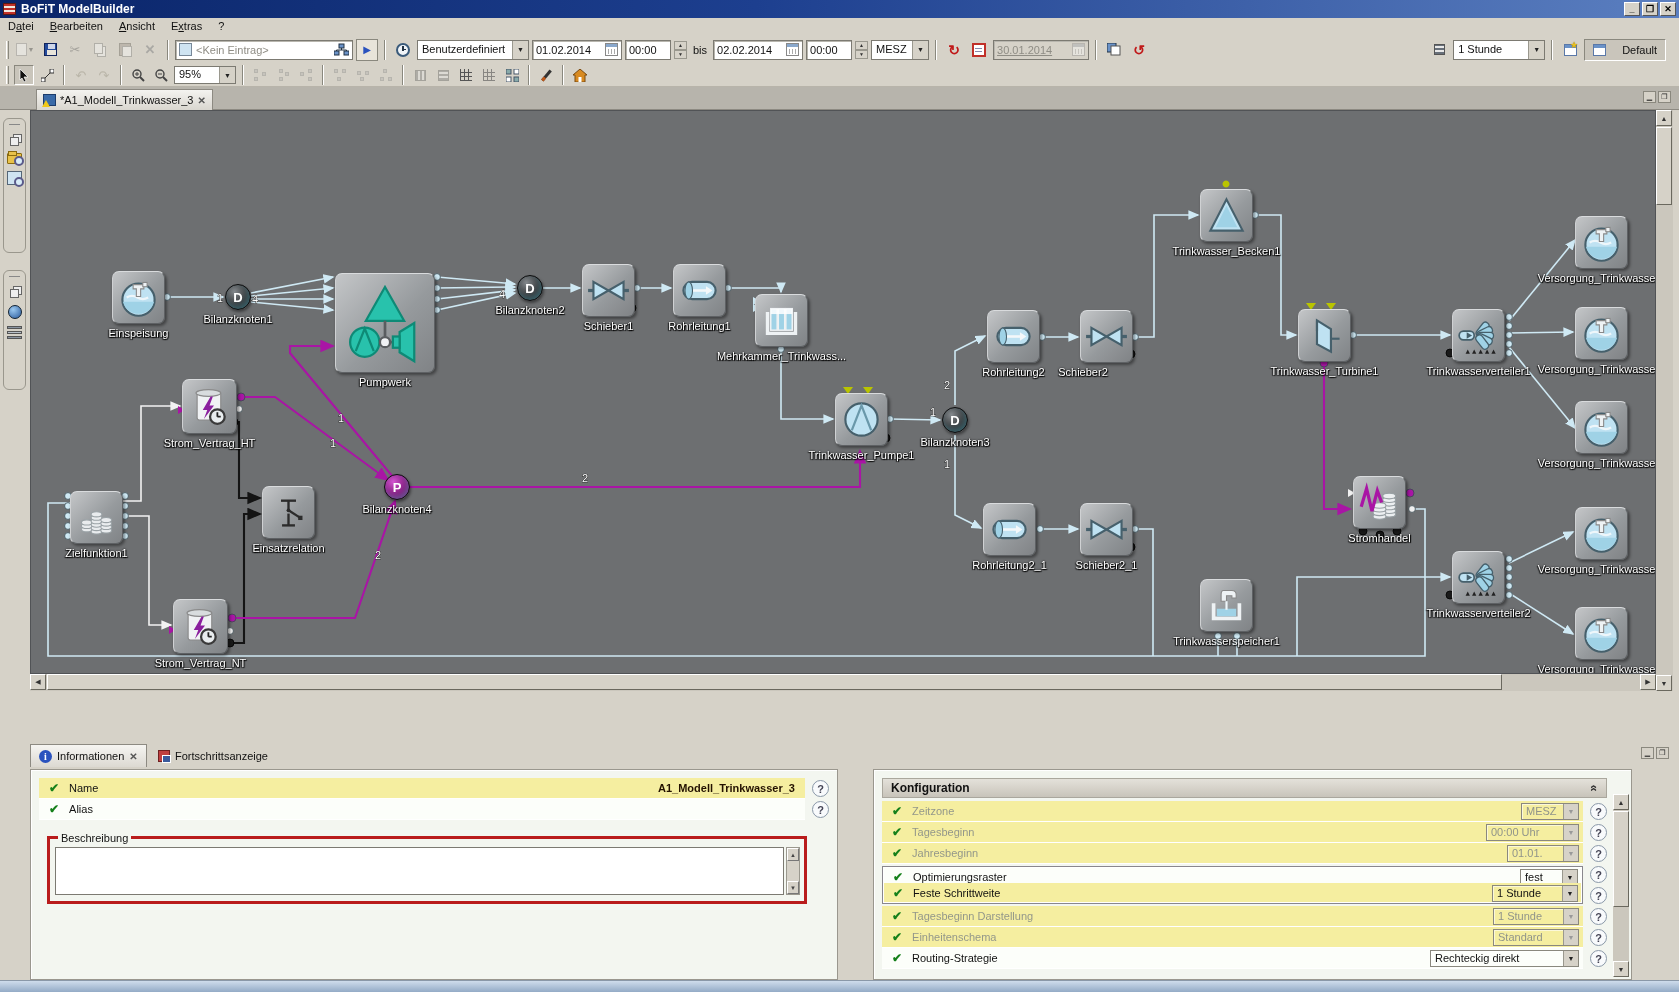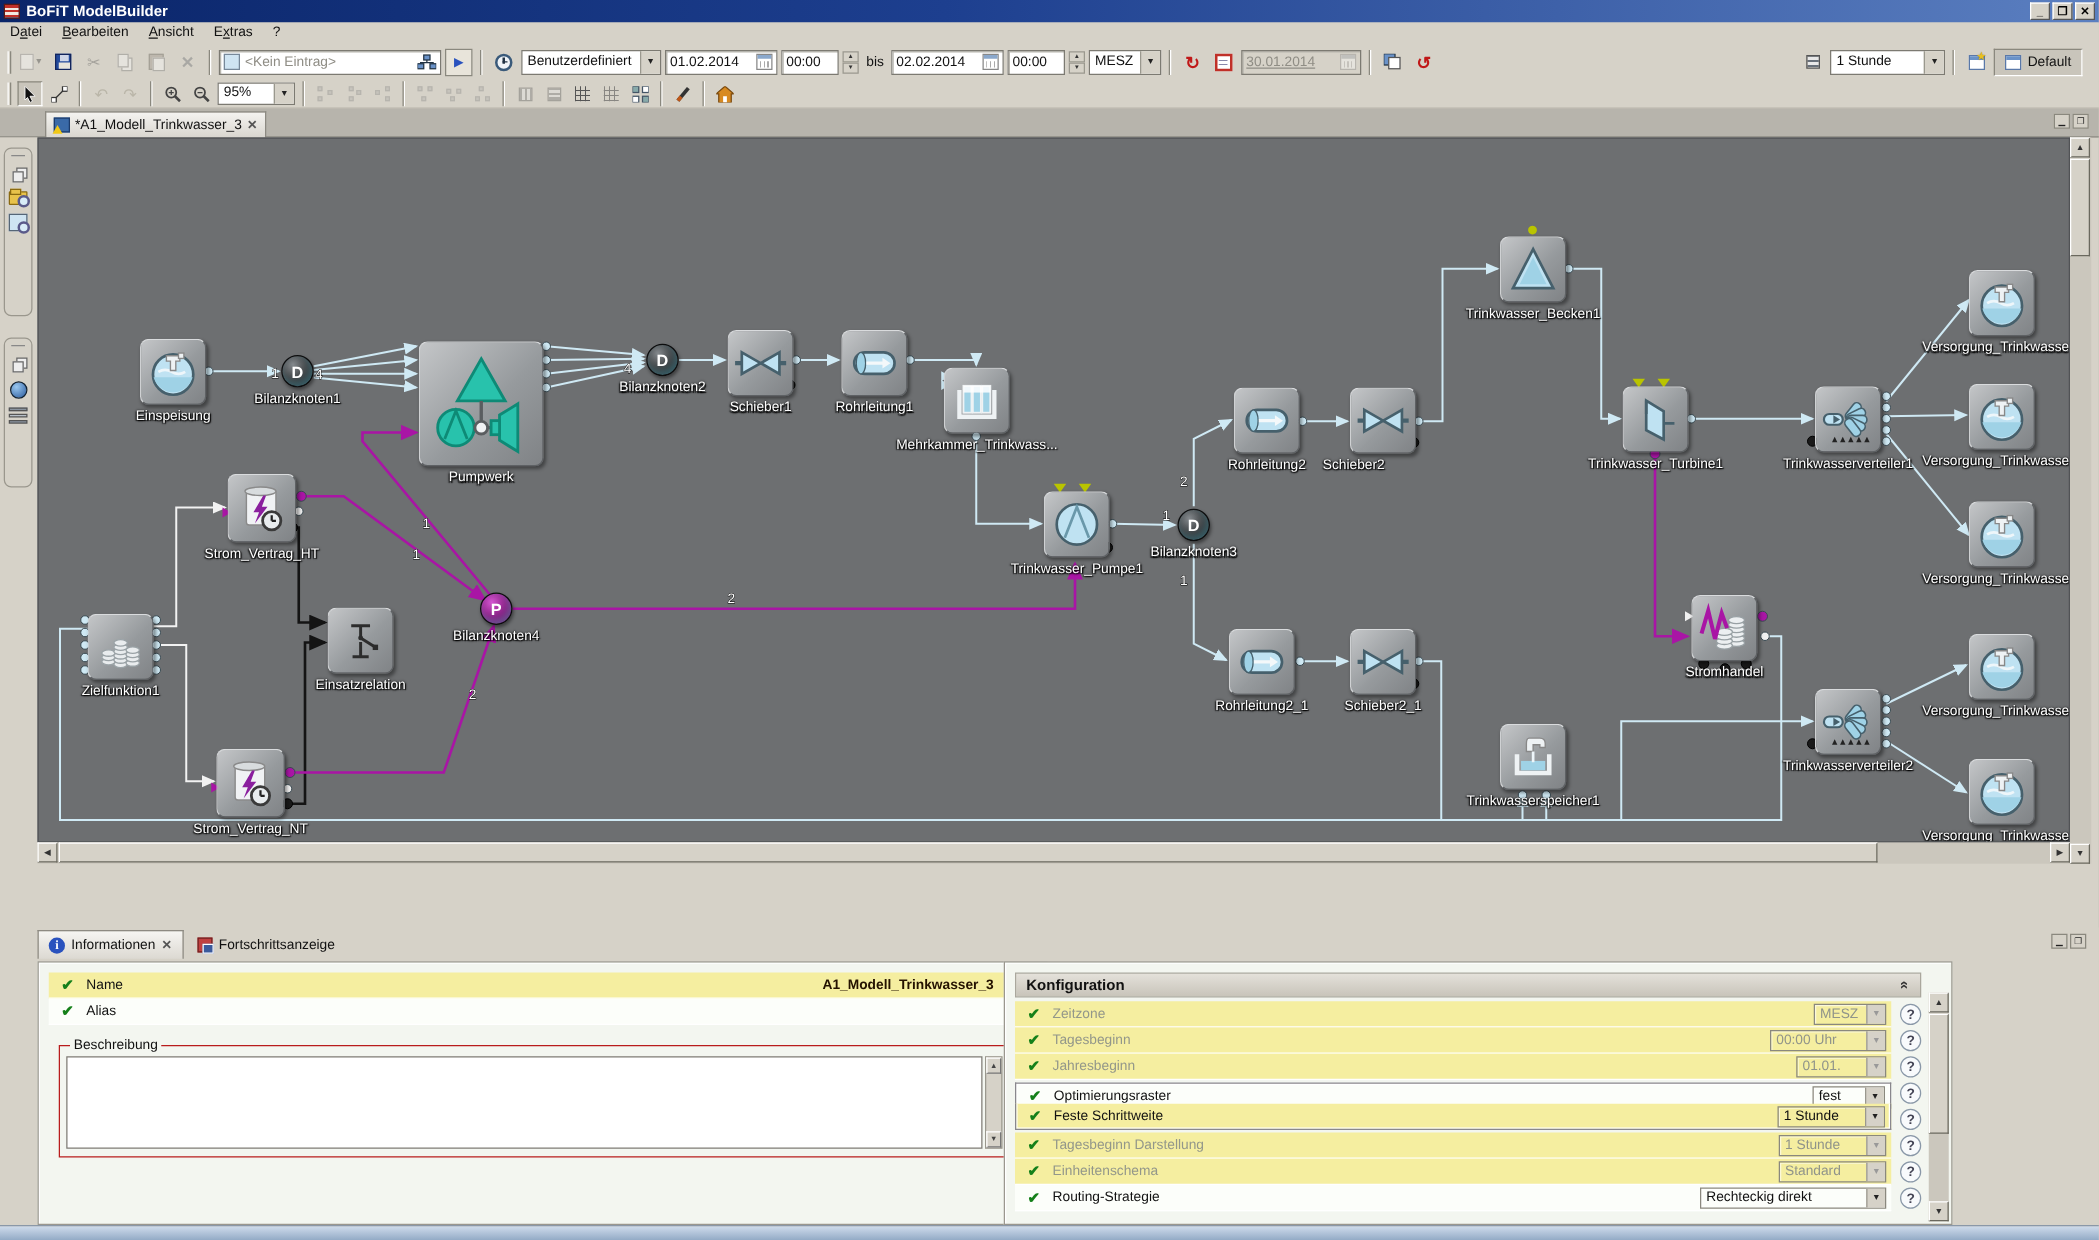--- a/index.html
+++ b/index.html
@@ -136,40 +136,40 @@
   #bottom-panel { position:absolute; left:0; top:742px; width:1679px; height:238px; background:#d6d2c8; }
   .bp-tab { position:absolute; top:2px; height:23px; display:flex; align-items:center; gap:5px; padding:0 8px; }
   .bp-tab.active { background:linear-gradient(#f6f5f2,#dcd9d2); border:1px solid #8d8a82; border-bottom:none; }
   .info-ic { width:13px; height:13px; border-radius:50%; background:#2a52be; color:#fff;
     font-size:10px; font-weight:bold; font-family:"Liberation Serif",serif;
     display:flex; align-items:center; justify-content:center; }
   .prog-ic { width:12px; height:12px; background:#c04040; border:1px solid #702020; position:relative; }
   .prog-ic:after { content:""; position:absolute; right:-2px; bottom:-2px; width:7px; height:6px; background:#3a5a9c; border:1px solid #fff; }
   .pane { position:absolute; top:27px; height:211px; background:#f3f6f0; border:1px solid #9a978e; box-shadow:inset 1px 1px 0 #fff; padding:8px; }
   #pane-left { left:30px; width:808px; }
-  #pane-right { left:803px; width:759px; padding-right:24px; }
+  #pane-right { left:873px; width:759px; padding-right:24px; }
   .pane-header { height:20px; background:linear-gradient(#e4e1da,#c8c4ba); border:1px solid #aaa79d;
     display:flex; align-items:center; padding:0 8px; font-weight:bold; font-size:12px; margin-bottom:3px; }
   .collapse { margin-left:auto; transform:rotate(90deg); color:#333; font-size:12px; }
   .crow { display:flex; align-items:center; height:21px; }
   .cbar { flex:1; display:flex; align-items:center; height:21px; padding:0 4px; border-bottom:1px solid #fff; }
   .cbar.yellow { background:#f5eea0; } .cbar.white { background:#fcfefa; }
   .check { color:#15801a; font-weight:bold; margin:0 10px 0 6px; font-size:12px; }
   .clabel { } .clabel.dim { color:#93978a; }
   .cval-name { margin-left:auto; font-weight:bold; color:#241200; padding-right:6px; }
   .dd { display:flex; height:17px; border:1px solid #8a887e; box-shadow:inset 1px 1px 0 rgba(255,255,255,.6); margin-left:auto; }
   .dd .dv { padding:1px 4px; white-space:nowrap; flex:1; }
   .dd .db { width:15px; background:#d6d2c8; border-left:1px solid #9a988e; display:flex; align-items:center; justify-content:center; font-size:7px; color:#222; }
   .dd.dis .dv { color:#90948a; } .dd.dis .db { color:#999; }
   .help { width:17px; height:17px; border-radius:50%; border:1px solid #8a98a8; background:#f8fafc;
     color:#445; font-weight:bold; display:flex; align-items:center; justify-content:center; margin-left:7px; flex:none; }
   .g-top { border:1px solid #89878d; border-bottom:none; box-shadow:inset 1px 1px 0 #fff, inset -1px 0 0 #fff; margin-top:4px; }
   .g-bot { border:1px solid #89878d; border-top:none; box-shadow:inset 1px -1px 0 #fff, inset -1px 0 0 #fff; margin-bottom:4px; }
-  #beschreibung-box { margin-top:16px; margin-left:8px; width:760px; height:90px;
-    border:1px solid #b91c1c; position:relative; background:#f3f6f0; }
+  #beschreibung-box { margin-top:16px; margin-left:8px; width:760px; height:68px;
+    border:3px solid #b91c1c; position:relative; background:#f3f6f0; }
   #beschreibung-box legend { position:absolute; top:-7px; left:8px; background:#f3f6f0; padding:0 3px; font-size:11px; }
   #beschreibung-text { position:absolute; left:5px; top:8px; right:20px; bottom:6px;
     background:#fff; border:1px solid #7c7a72; }
   .mini-arrows { position:absolute; right:4px; top:8px; bottom:6px; width:14px; background:#d6d2c8; border:1px solid #9a988e; }
   .mini-arrows div { position:absolute; left:0; right:0; height:13px; font-size:6px; color:#444;
     display:flex; align-items:center; justify-content:center; background:#d6d2c8; border:1px solid #fff; border-right-color:#777; border-bottom-color:#777; }
 
   #statusbar { position:absolute; left:0; top:980px; width:1679px; height:12px;
     background:linear-gradient(#cfdcEC,#93abc6); border-top:1px solid #8a98a8; }
 </style>
@@ -291,21 +291,21 @@
     </div>
   <div class="combo" style="width:92px">
     <span class="cv" style="flex:1">1 Stunde</span>
       <span class="cb">▼</span>
   </div>
   <div class="tsep"></div>
   <div class="tbtn">
       <span class="i-window"></span>
       <span class="star">★</span>
     </div>
-  <div class="pressed" style="display:flex;align-items:center;gap:5px;height:22px;padding:0 8px">
+  <div class="pressed" style="display:flex;align-items:center;gap:16px;height:22px;padding:0 8px">
     <span class="i-window"></span>
     <span>Default</span>
   </div>
   <div style="width:6px"></div>
 </div>
 
 <div id="toolbar2">
   <div class="grip"></div>
   <div class="tbtn small pressed">
     <svg width="11" height="13">

